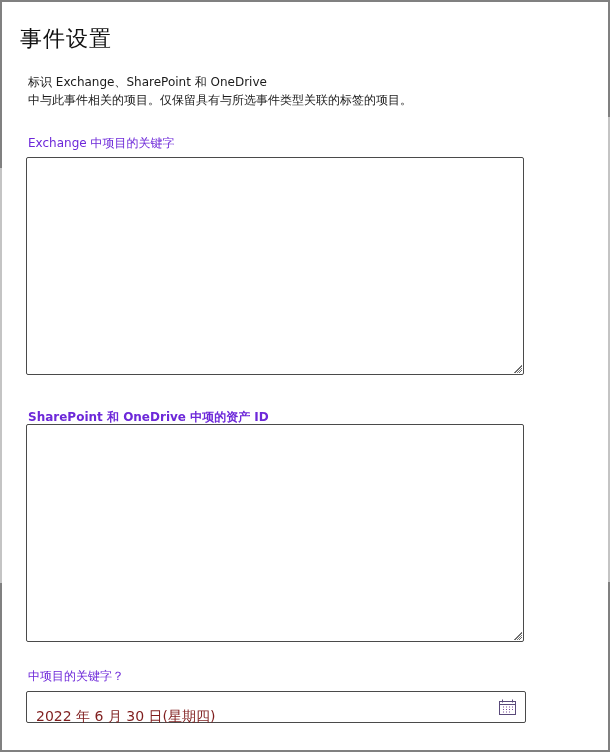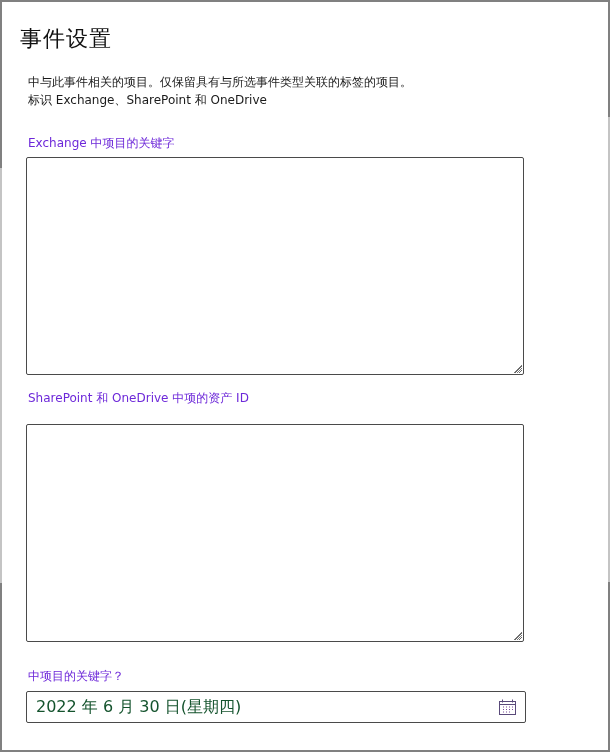--- a/index.html
+++ b/index.html
@@ -47,45 +47,45 @@
     position: absolute; width: 8px; height: 8px;
     background: linear-gradient(135deg, transparent 0 45%, #777 45% 52%, transparent 52% 68%, #777 68% 75%, transparent 75%);
     pointer-events: none;
   }
 
   .date-input {
     position: absolute; left: 24px; top: 689px; width: 500px; height: 32px;
     border: 1px solid #4a4a4a; border-radius: 2px; box-sizing: border-box; background: #fff;
   }
   .date-value {
-    position: absolute; left: 9px; top: 7px; font-size: 16px; line-height: 16px; color: #14532d; white-space: nowrap;
+    position: absolute; left: 9px; top: 16px; font-size: 14px; line-height: 16px; color: #7f1d1d; white-space: nowrap;
   }
   .cal-icon { position: absolute; right: 9px; top: 7px; width: 17px; height: 16px; }
 </style>
 </head>
 <body>
 
 <div class="frame-top"></div>
 <div class="frame-bottom"></div>
 <div class="frame-left"></div>
 <div class="frame-right"></div>
 
 <div class="panel">
   <h1 class="title">事件设置</h1>
 
   <div class="desc">
+    <div>标识 Exchange、SharePoint 和 OneDrive</div>
     <div>中与此事件相关的项目。仅保留具有与所选事件类型关联的标签的项目。</div>
-    <div>标识 Exchange、SharePoint 和 OneDrive</div>
   </div>
 
   <div class="field-label" style="top:133px;">Exchange 中项目的关键字</div>
   <textarea class="textarea" style="top: 155px; height: 218px;" placeholder=""></textarea>
   <div class="grip" style="left:512px; top:363px;"></div>
 
-  <div class="field-label" style="top:388px;">SharePoint 和 OneDrive 中项的资产 ID</div>
+  <div class="field-label" style="top:407px;font-weight:bold;">SharePoint 和 OneDrive 中项的资产 ID</div>
   <textarea class="textarea" style="top: 422px; height: 218px;" placeholder=""></textarea>
   <div class="grip" style="left:512px; top:630px;"></div>
 
   <div class="field-label" style="top:666px;">中项目的关键字？</div>
   <div class="date-input">
     <span class="date-value">2022 年 6 月 30 日(星期四)</span>
     <svg class="cal-icon" viewBox="0 0 17 16">
       <rect x="0.5" y="2.5" width="16" height="13" fill="none" stroke="#5a4a7a" stroke-width="1"></rect>
       <line x1="0.5" y1="5.5" x2="16.5" y2="5.5" stroke="#5a4a7a" stroke-width="1"></line>
       <line x1="3.5" y1="0.5" x2="3.5" y2="3.5" stroke="#5a4a7a" stroke-width="1"></line>

